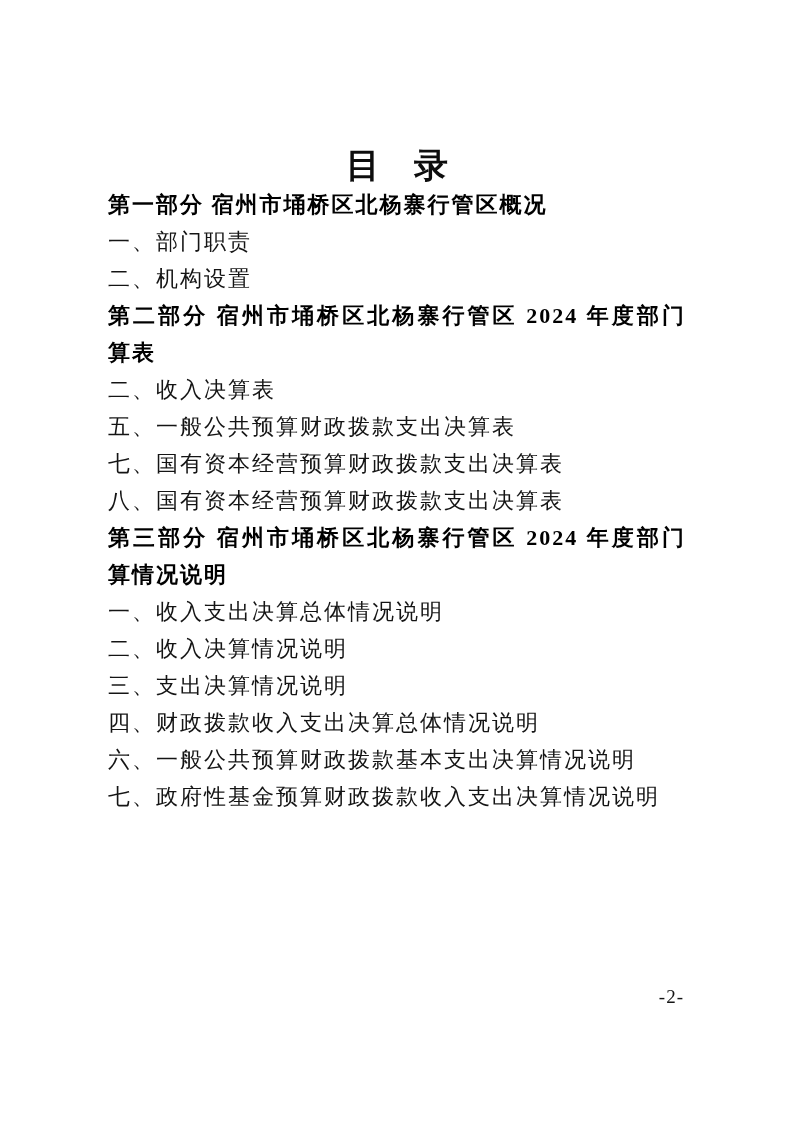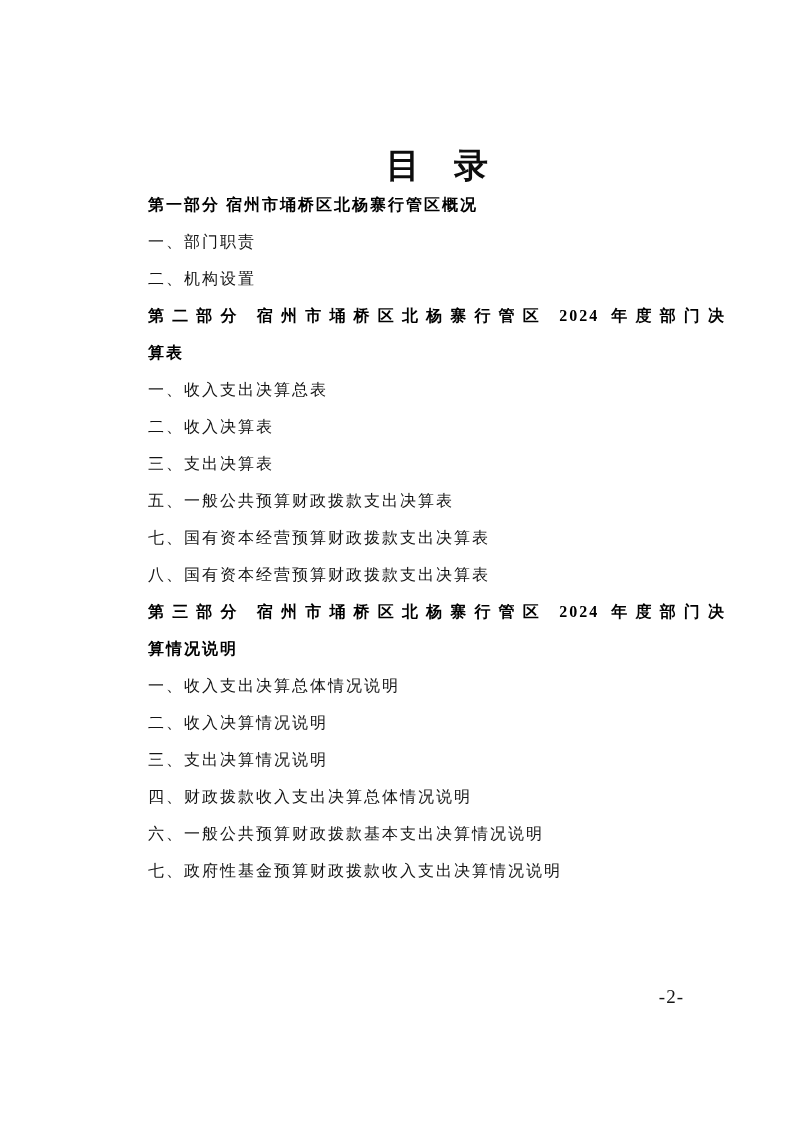--- a/index.html
+++ b/index.html
@@ -12,21 +12,20 @@
     height: 1122px;
     position: relative;
     overflow: hidden;
     font-family: "Liberation Serif", "DejaVu Serif", serif;
     color: #111111;
   }
   .page {
     position: absolute;
     inset: 0;
     background: #ffffff;
-    margin-left: 40px;
   }
   .doc-title {
     position: absolute;
     top: 140px;
     left: 0;
     width: 794px;
     height: 50px;
     line-height: 50px;
     text-align: center;
     font-family: "DejaVu Sans", "Liberation Sans", sans-serif;
@@ -36,21 +35,21 @@
   }
   .toc {
     position: absolute;
     top: 186px;
     left: 108px;
     width: 578px;
   }
   .line {
     height: 37px;
     line-height: 37px;
-    font-size: 16px;
+    font-size: 22px;
     letter-spacing: 2px;
     white-space: nowrap;
     color: #141414;
   }
   .line.heading {
     font-weight: bold;
     color: #000000;
   }
   .line.heading.fill {
     white-space: normal;
@@ -75,23 +74,21 @@
 
 <div class="page">
   <div class="doc-title">目　录</div>
 
   <div class="toc" id="toc">
       <div class="line heading">第一部分 宿州市埇桥区北杨寨行管区概况</div>
       <div class="line item">一、部门职责</div>
       <div class="line item">二、机构设置</div>
       <div class="line heading fill">第二部分 宿州市埇桥区北杨寨行管区 2024 年度部门决</div>
       <div class="line heading">算表</div>
-      <div class="line item">一、收入支出决算总表</div>
       <div class="line item">二、收入决算表</div>
-      <div class="line item">三、支出决算表</div>
       <div class="line item">五、一般公共预算财政拨款支出决算表</div>
       <div class="line item">七、国有资本经营预算财政拨款支出决算表</div>
       <div class="line item">八、国有资本经营预算财政拨款支出决算表</div>
       <div class="line heading fill">第三部分 宿州市埇桥区北杨寨行管区 2024 年度部门决</div>
       <div class="line heading">算情况说明</div>
       <div class="line item">一、收入支出决算总体情况说明</div>
       <div class="line item">二、收入决算情况说明</div>
       <div class="line item">三、支出决算情况说明</div>
       <div class="line item">四、财政拨款收入支出决算总体情况说明</div>
       <div class="line item">六、一般公共预算财政拨款基本支出决算情况说明</div>

